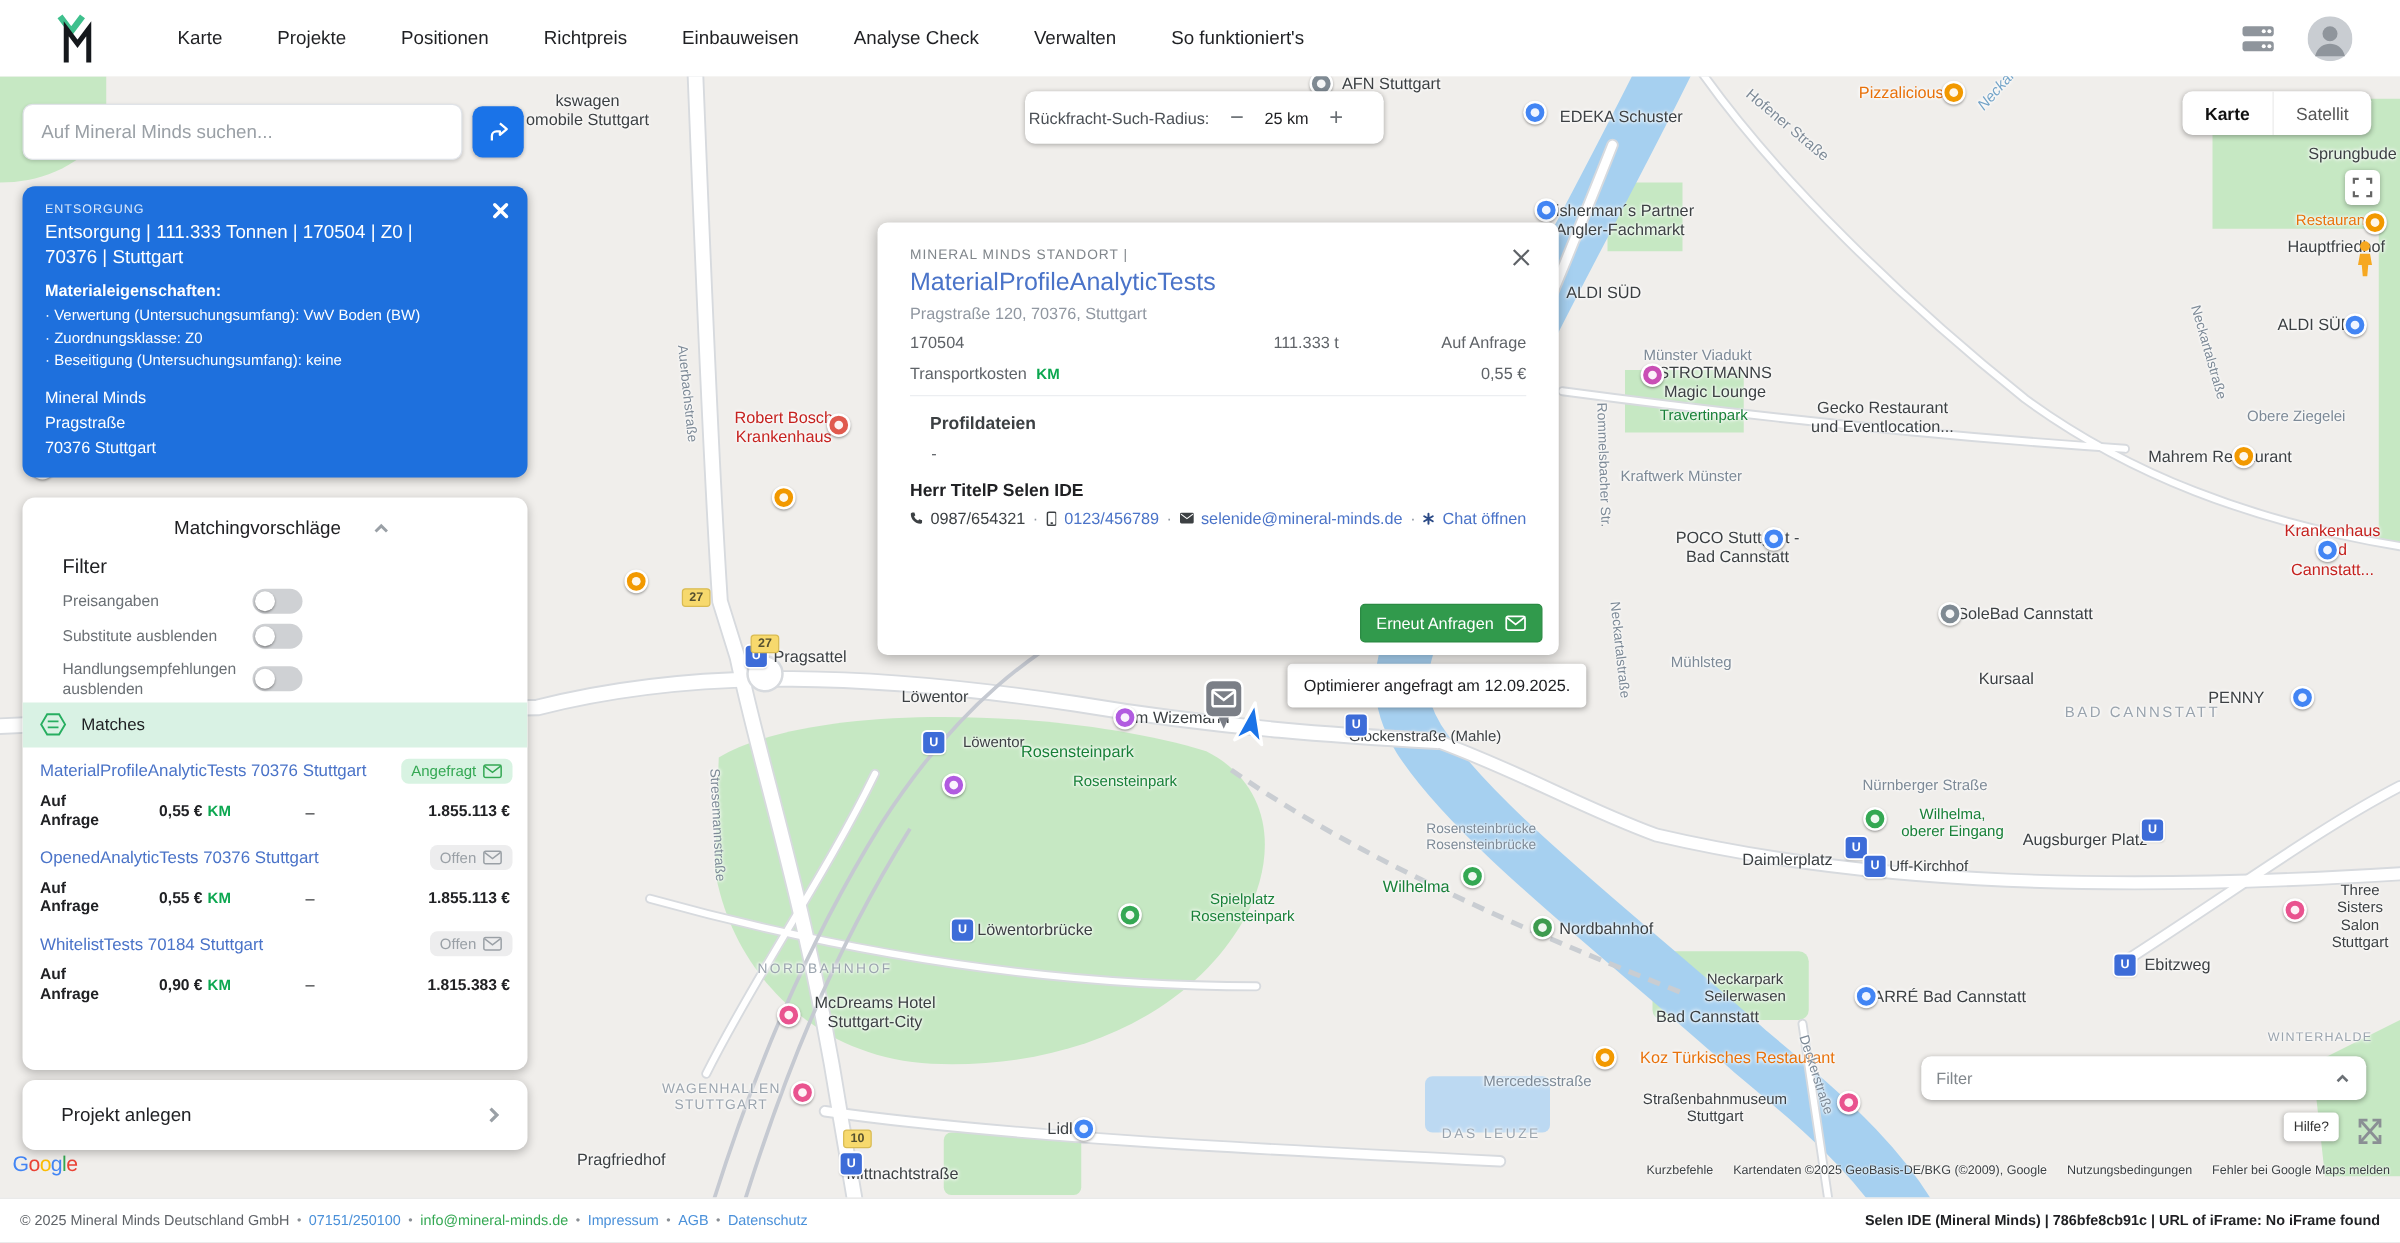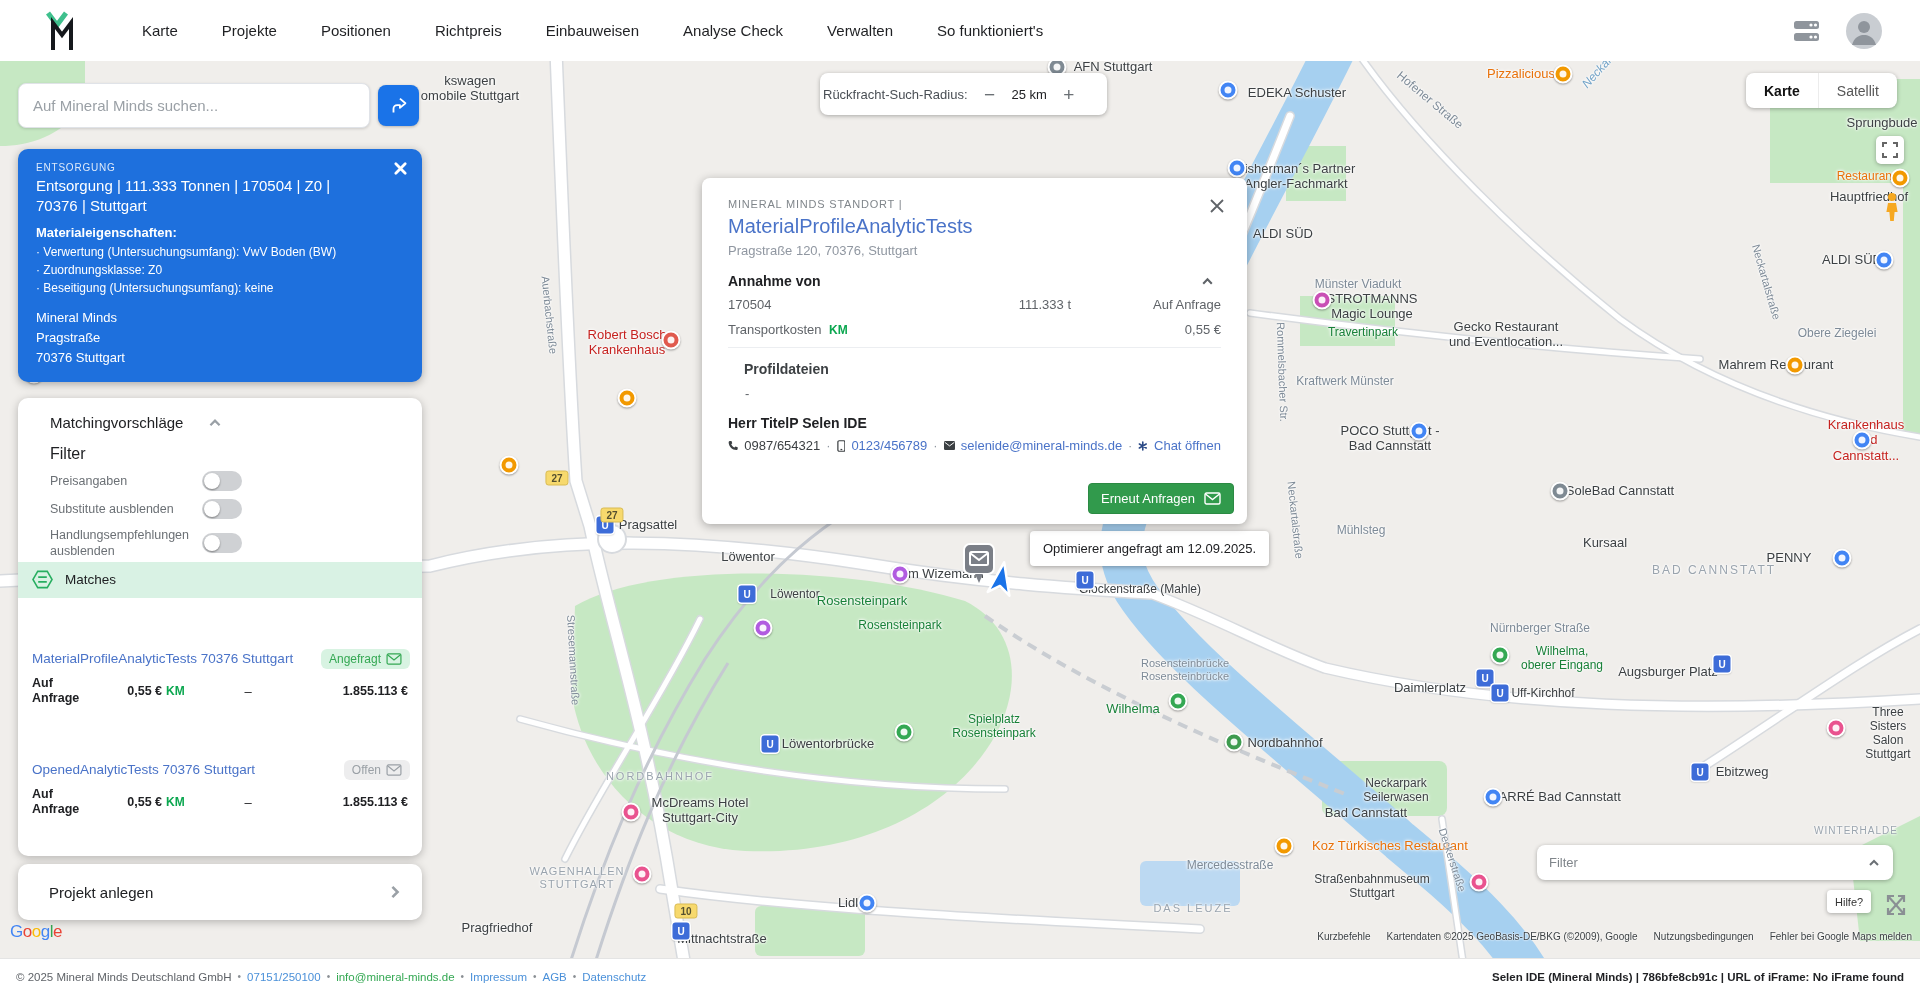--- a/index.html
+++ b/index.html
@@ -74,35 +74,35 @@
   .dc-tag{font-size:10px;letter-spacing:.8px;opacity:.85;}
   .dc-title{font-size:15px;font-weight:500;line-height:1.3;margin-top:3px;width:330px;}
   .dc-props-h{font-size:13px;font-weight:700;margin-top:10px;}
   .dc-props{list-style:none;margin:3px 0 0;padding:0;font-size:12px;line-height:1.5;}
   .dc-props li::before{content:"· ";}
   .dc-addr{margin-top:11px;font-size:13px;line-height:1.55;}
   .dc-close{position:absolute;top:10px;right:12px;background:none;border:none;cursor:pointer;padding:2px;}
 
   .mv-panel{position:absolute;left:18px;top:398px;width:404px;height:458px;z-index:20;background:#fff;
             border-radius:10px;box-shadow:0 2px 8px rgba(0,0,0,.25);box-sizing:border-box;overflow:hidden;}
-  .mv-head{display:flex;align-items:center;justify-content:flex-start;padding:16px 20px 0 32px;gap:24px;}
+  .mv-head{display:flex;align-items:center;justify-content:center;padding:16px 20px 0 32px;gap:24px;}
   .mv-title{font-size:15px;color:#202124;}
   .mv-filter-h{font-size:16px;font-weight:500;color:#202124;padding:14px 0 2px 32px;}
   .tgl-row{display:flex;align-items:center;padding:6px 0 2px 32px;}
   .tgl-label{width:152px;font-size:12.5px;color:#6b7075;line-height:1.3;}
   .tgl{width:40px;height:20px;background:#cfd1d4;border-radius:10px;position:relative;cursor:pointer;
        border:none;flex:none;}
   .tgl::after{content:"";position:absolute;left:2px;top:2px;width:16px;height:16px;background:#fff;
               border-radius:50%;box-shadow:0 1px 2px rgba(0,0,0,.4);}
   .mv-cols{display:grid;grid-template-columns:88px 100px 80px 1fr;padding:14px 12px 6px;align-items:end;}
   .mv-cols span{font-size:12px;color:#3c4043;}
   .mv-cols span:last-child{text-align:right;}
   .mv-band{height:36px;background:#d9f2e4;display:flex;align-items:center;gap:12px;padding:0 14px;}
   .mv-band span{font-size:13.5px;color:#202124;}
-  .match{padding:9px 12px 2px 14px;margin-top:42px;}
+  .match{padding:9px 12px 2px 14px;}
   .match-top{display:flex;align-items:center;justify-content:space-between;}
   .match-link{font-size:13.5px;font-weight:500;color:#4a73c8;cursor:pointer;text-decoration:none;}
   .badge{display:flex;align-items:center;gap:5px;border-radius:6px;padding:3px 8px;font-size:12px;cursor:pointer;}
   .badge svg{display:block;}
   .variant-green{background:#d8f3e2;color:#34a853;}
   .variant-green svg{stroke:#34a853;}
   .variant-gray{background:#ededee;color:#9aa0a6;}
   .variant-gray svg{stroke:#9aa0a6;}
   .match-vals{display:grid;grid-template-columns:64px 120px 64px 1fr;margin-top:7px;align-items:center;}
   .match-vals .v-preis{font-size:12.5px;font-weight:700;color:#202124;width:50px;line-height:1.25;}
@@ -464,26 +464,20 @@
   <div class="popup">
     <div class="pp-kicker">MINERAL MINDS STANDORT |</div>
     <div class="pp-title">MaterialProfileAnalyticTests</div>
     <div class="pp-addr">Pragstraße 120, 70376, Stuttgart</div>
     <button class="pp-close">
       <svg width="16" height="16" viewBox="0 0 16 16" stroke="#5f6368" stroke-width="1.8">
           <path d="M2,2 L14,14 M14,2 L2,14"></path>
         </svg>
     </button>
 
-    <div class="pp-sec">
-      <b>Annahme von</b>
-      <svg width="15" height="15" viewBox="0 0 14 14" fill="none" stroke="#5f6368" stroke-width="2" style="margin-right:6px;">
-          <path d="M3,9 L7,5 L11,9"></path>
-        </svg>
-    </div>
 
     <div class="pp-grid r1">
       <span>170504</span>
       <span></span>
       <span class="num">111.333 t</span>
       <span class="num">Auf Anfrage</span>
     </div>
     <div class="pp-grid r2">
       <span class="tl"><span>Transportkosten</span>
         <i class="km-tag">KM</i></span>

